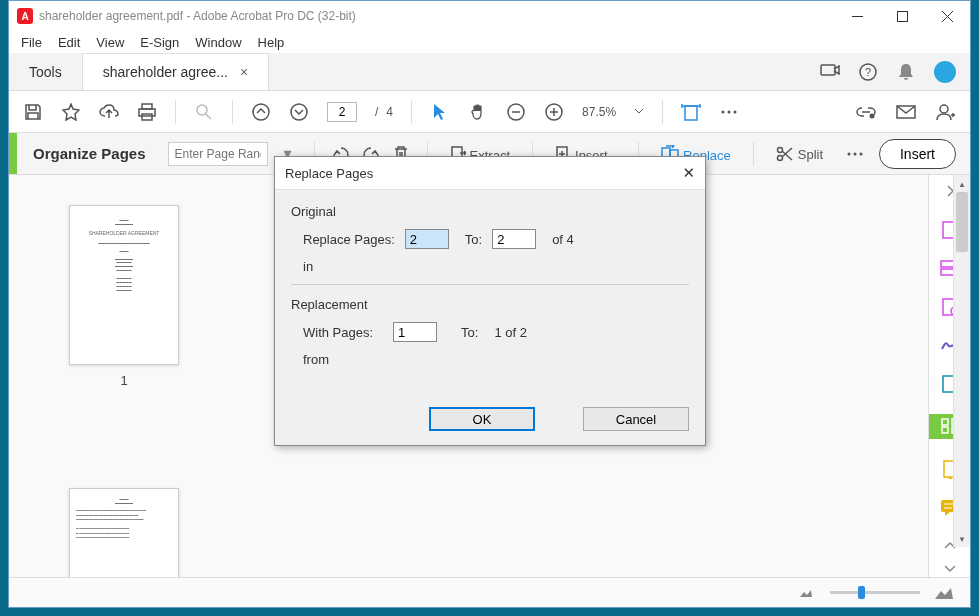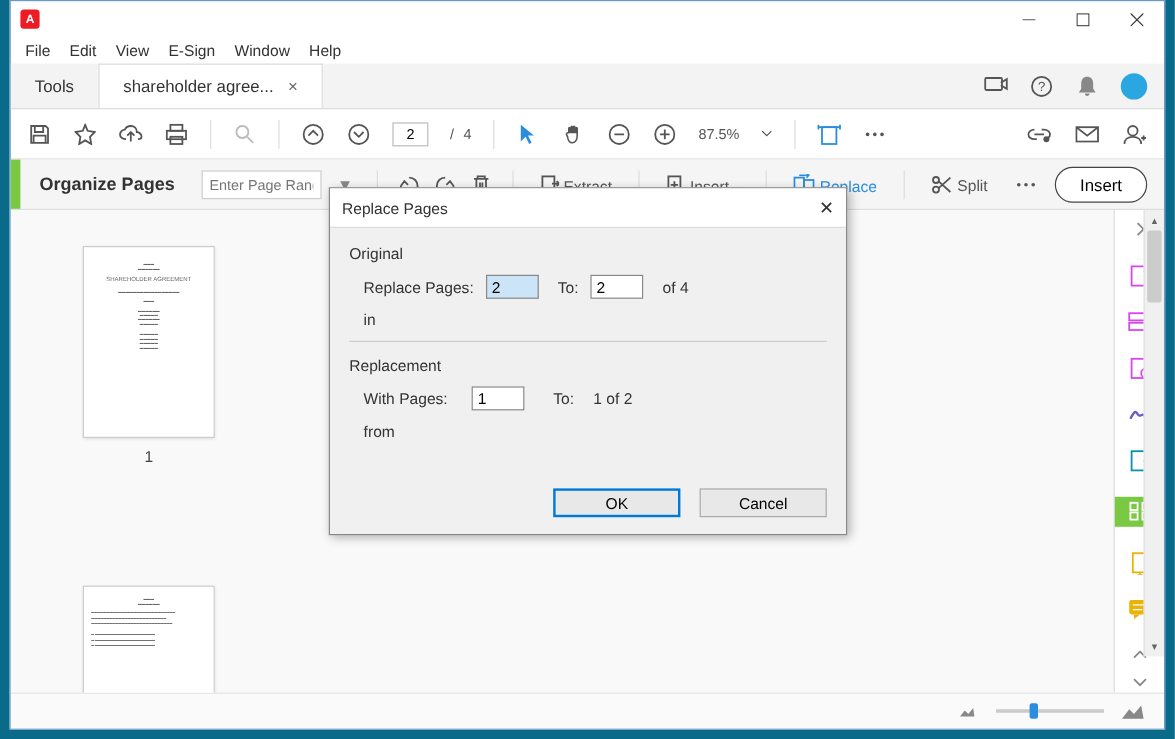--- a/index.html
+++ b/index.html
@@ -50,31 +50,32 @@
 .dialog-title { height: 30px; display: flex; align-items: center; padding: 16px 10px; font-size: 13px; color: #333; background: #fff; border-bottom: 1px solid #ddd; }
 .dialog-close { margin-left: auto; font-size: 15px; cursor: default; }
 .dialog-body { flex: 1; padding: 14px 16px; font-size: 13px; color: #333; }
 .fieldset-label { font-size: 13px; margin-bottom: 10px; }
 .field-row { display: flex; align-items: center; gap: 10px; margin-left: 12px; margin-bottom: 10px; }
 .field-row label { font-size: 13px; }
 .num-input { width: 44px; height: 20px; border: 1px solid #888; padding: 0 4px; font-size: 13px; background: #fff; }
 .num-input.sel { background: #cce4f7; }
 .dialog-hr { height: 1px; background: #ccc; margin: 8px 0 12px 0; }
 .dialog-buttons { display: flex; justify-content: flex-end; gap: 16px; padding: 0 16px 14px 0; }
-.dlg-btn { width: 106px; height: 24px; border: 1px solid #aaa; background: #e8e8e8; font-size: 13px; display: flex; align-items: center; justify-content: center; cursor: default; }
+.dlg-btn { width: 106px; height: 24px; border: 1px solid #aaa; background: #e8e8e8; font-size: 13px; display: flex; align-items: center; justify-content: center; cursor: default; margin-left: 32px; }
 .dlg-btn.primary { border: 2px solid #0078d7; background: #e8e8e8; }
 svg { display: block; }
 </style>
 </head>
 <body>
 
 <div class="window">
 
   <div class="titlebar">
     <div class="titlebar-icon">A</div>
+    <span>shareholder agreement.pdf - Adobe Acrobat Pro DC (32-bit)</span>
     <div class="title-controls">
       <div>
           <svg width="11" height="1">
             <rect width="11" height="1" fill="#333"></rect>
           </svg>
         </div>
       <div>
           <svg width="11" height="11">
             <rect x="0.5" y="0.5" width="10" height="10" fill="none" stroke="#333"></rect>
           </svg>

